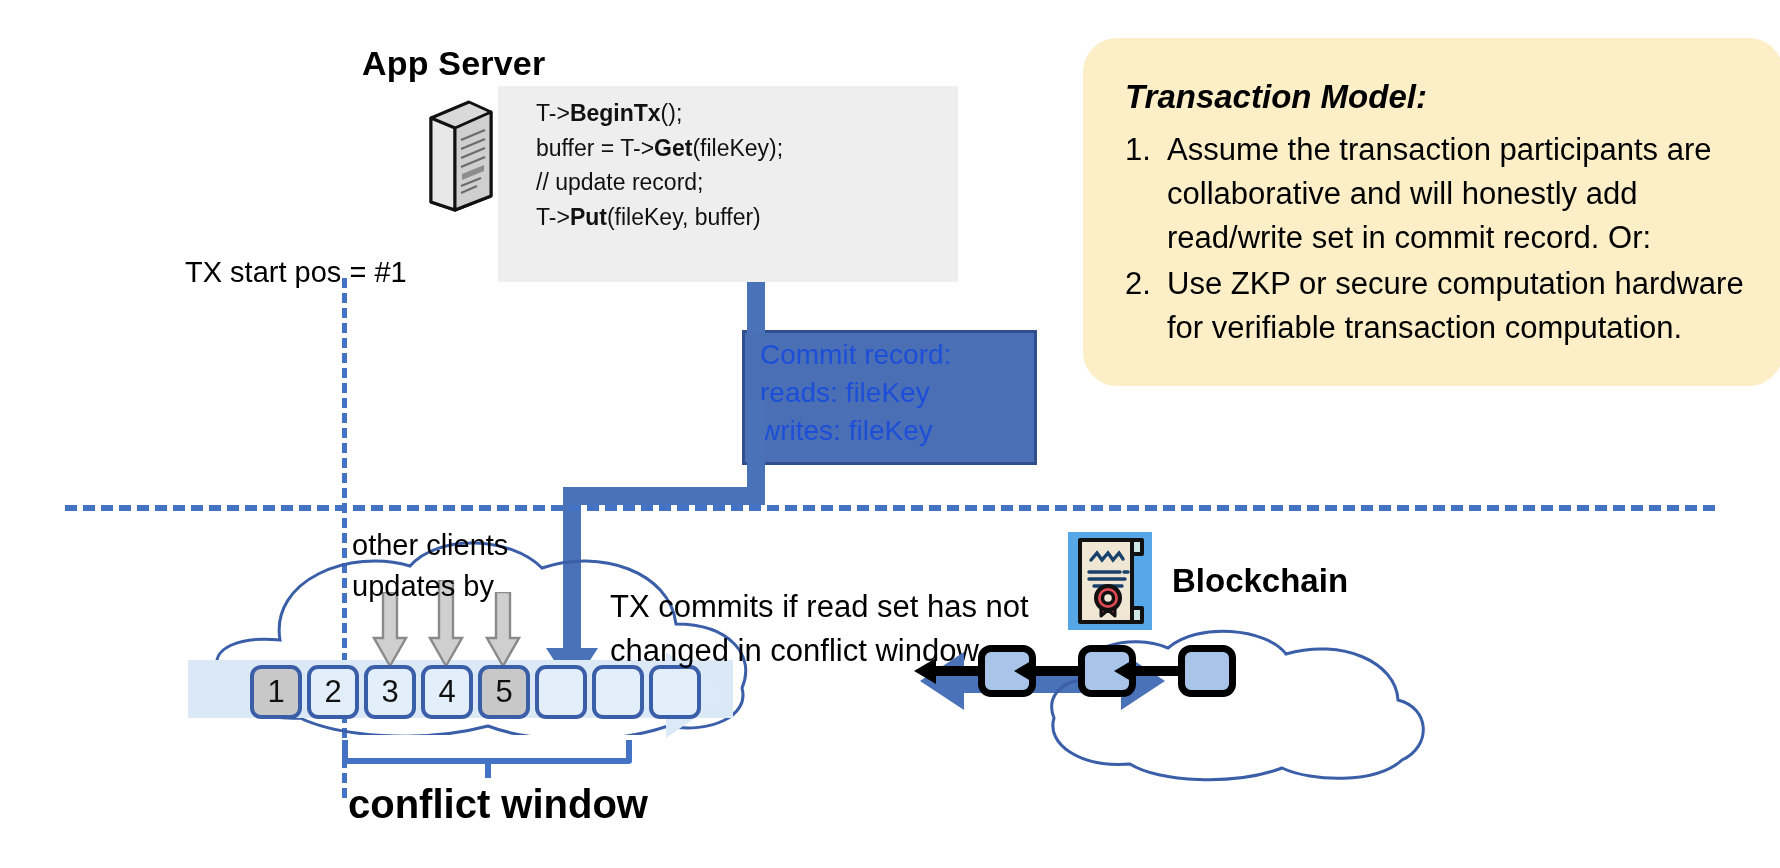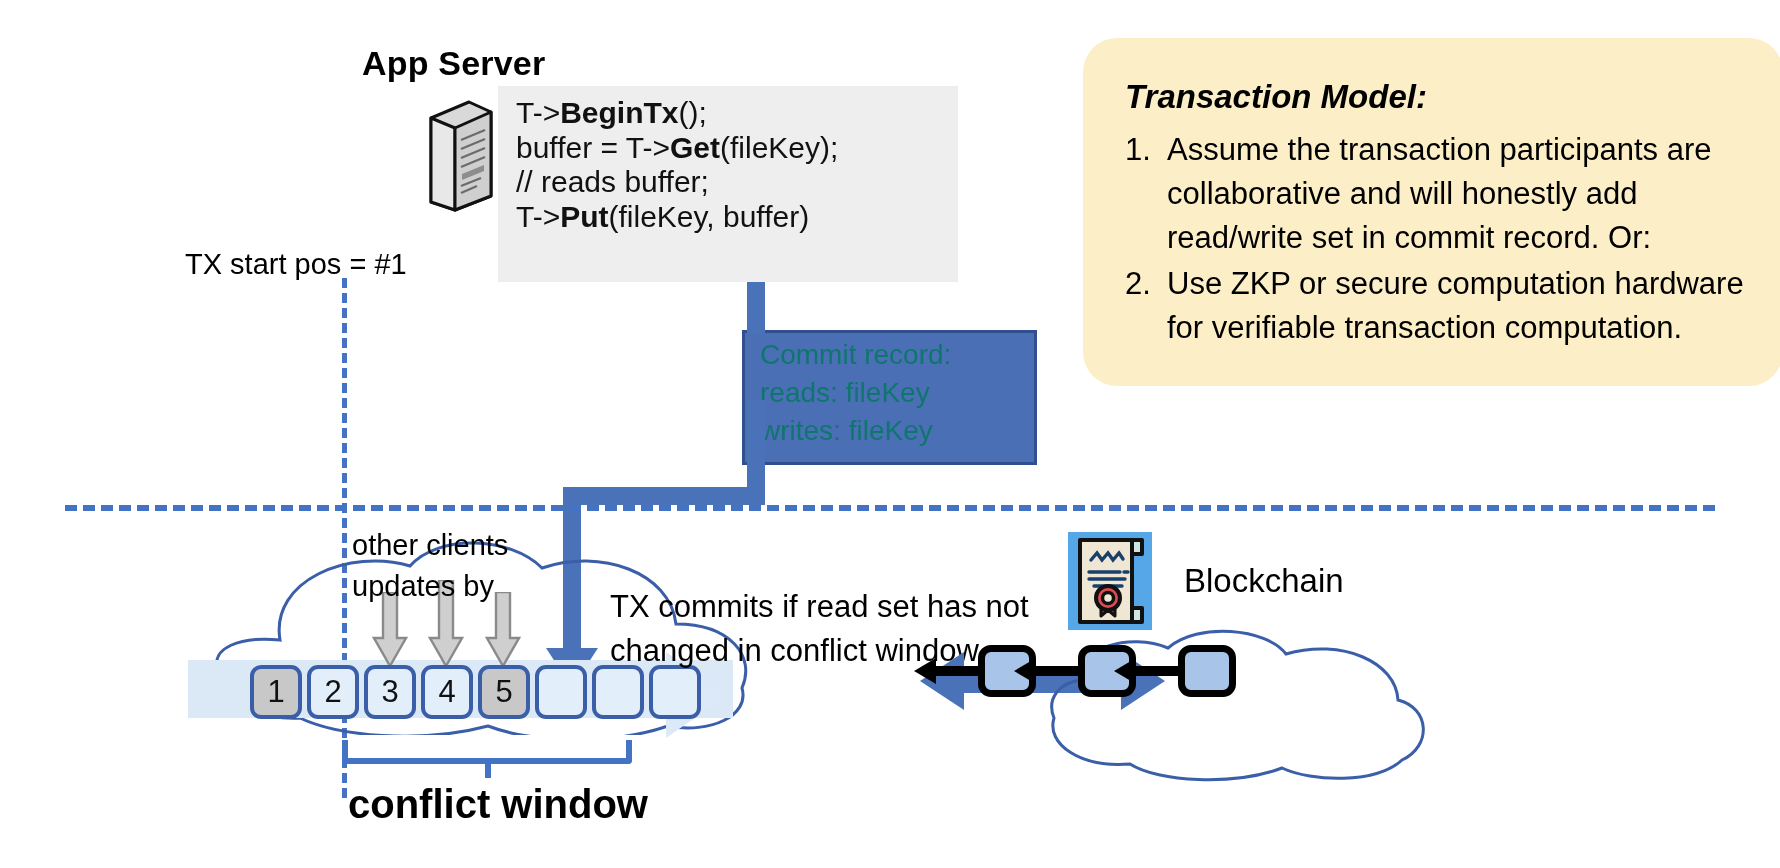--- a/index.html
+++ b/index.html
@@ -3,34 +3,34 @@
 <meta charset="utf-8">
 <style>
   html,body{margin:0;padding:0;background:#ffffff;}
   body{width:1780px;height:868px;position:relative;overflow:hidden;
        font-family:"Liberation Sans","DejaVu Sans",sans-serif;color:#000;}
   .abs{position:absolute;}
   
   #app-server-title{left:362px;top:44px;font-size:34px;font-weight:bold;letter-spacing:.2px;}
   
   #code-box{left:498px;top:86px;width:460px;height:196px;background:#eeeeee;}
-  #code-lines{left:516px;top:96px;width:440px;font-size:30px;line-height:34.5px;color:#111;}
+  #code-lines{left:536px;top:96px;width:440px;font-size:23px;line-height:34.5px;color:#111;}
   #code-lines div{white-space:pre;}
   .b{font-weight:bold;}
   
   #server-icon{left:425px;top:98px;width:72px;height:116px;}
   
-  #tx-start-label{left:185px;top:248px;font-size:29px;white-space:nowrap;}
+  #tx-start-label{left:185px;top:256px;font-size:29px;white-space:nowrap;}
   
   #tx-start-line{left:342px;top:278px;width:0;height:520px;
       border-left:5px dashed #4472c4;}
   
   #commit-box{left:742px;top:330px;width:295px;height:135px;background:#4a6fb5;
       border:3px solid #2f4f8f;box-sizing:border-box;}
-  #commit-text{left:760px;top:336px;width:280px;font-size:28px;line-height:38px;color:#0f766e;}
+  #commit-text{left:760px;top:336px;width:280px;font-size:28px;line-height:38px;color:#1d4ed8;}
   #commit-text div{white-space:nowrap;}
   
   #elbow-v1{left:747px;top:282px;width:18px;height:52px;background:#4a72b8;}
   #elbow-v1b{left:747px;top:400px;width:18px;height:105px;background:#4a72b8;}
   #elbow-h{left:563px;top:487px;width:202px;height:18px;background:#4a72b8;}
   #elbow-v2{left:563px;top:487px;width:18px;height:175px;background:#4a72b8;}
   #elbow-arrow{left:546px;top:648px;width:0;height:0;
       border-left:26px solid transparent;border-right:26px solid transparent;
       border-top:40px solid #4a72b8;}
   
@@ -61,21 +61,21 @@
   #log-chevron{left:604px;top:650px;}
   
   #brace{left:342px;top:740px;width:290px;height:24px;
       border:6px solid #4472c4;border-top:none;border-radius:0 0 4px 4px;box-sizing:border-box;}
   #brace-tick{left:485px;top:764px;width:6px;height:14px;background:#4472c4;}
   #conflict-window-label{left:348px;top:782px;font-size:40px;font-weight:bold;}
   
   #double-arrow{left:920px;top:648px;}
   
   #bc-cloud{left:1020px;top:628px;width:420px;height:155px;}
-  #bc-label{left:1172px;top:562px;font-size:33px;font-weight:normal;margin-left:12px;}
+  #bc-label{left:1172px;top:562px;font-size:33px;font-weight:bold;}
   #cert-icon{left:1068px;top:532px;width:84px;height:98px;background:#56a7e8;}
   .bcblock{width:58px;height:52px;background:#a8c4e8;border:7px solid #000;border-radius:13px;
       box-sizing:border-box;}
   #bc-b1{left:978px;top:645px;}
   #bc-b2{left:1078px;top:645px;}
   #bc-b3{left:1178px;top:645px;}
 </style>
 </head>
 <body>
 
@@ -95,21 +95,21 @@
       <line x1="36" y1="95" x2="52" y2="88"></line>
     </g>
     <path d="M37 76 L59 67 L59 73 L37 82 Z" fill="#8d8d8d"></path>
   </svg>
 </div>
 
 <div class="abs" id="code-box"></div>
 <div class="abs" id="code-lines">
   <div><span>T-&gt;</span><span class="b">BeginTx</span><span>();</span></div>
   <div><span>buffer = T-&gt;</span><span class="b">Get</span><span>(fileKey);</span></div>
-  <div><span>// reads buffer;</span><span class="b"></span><span></span></div>
+  <div><span>// update record;</span><span class="b"></span><span></span></div>
   <div><span>T-&gt;</span><span class="b">Put</span><span>(fileKey, buffer)</span></div>
 </div>
 
 <div class="abs" id="tx-start-label">TX start pos = #1</div>
 <div class="abs" id="tx-start-line"></div>
 
 <div class="abs" id="commit-box"></div>
 <div class="abs" id="commit-text">
   <div>Commit record:</div>
   <div>reads: fileKey</div>

